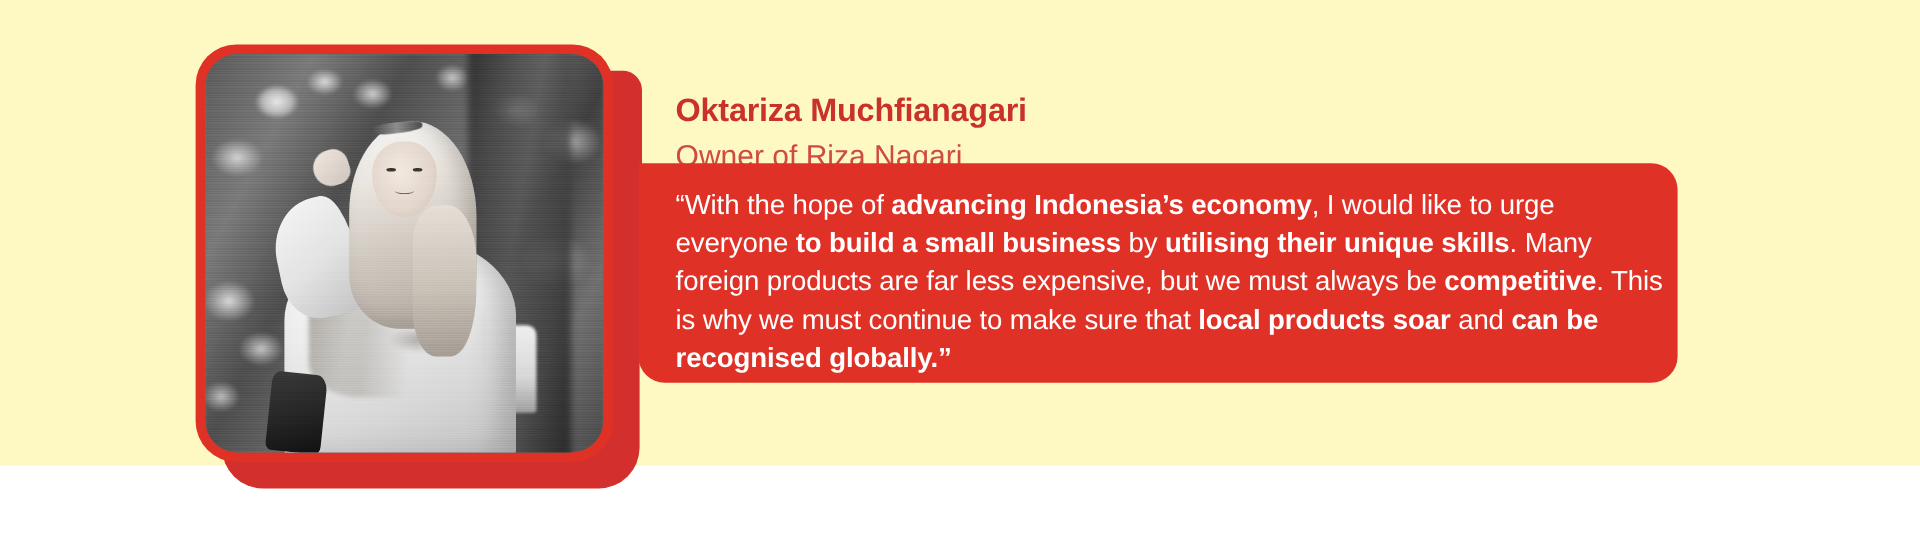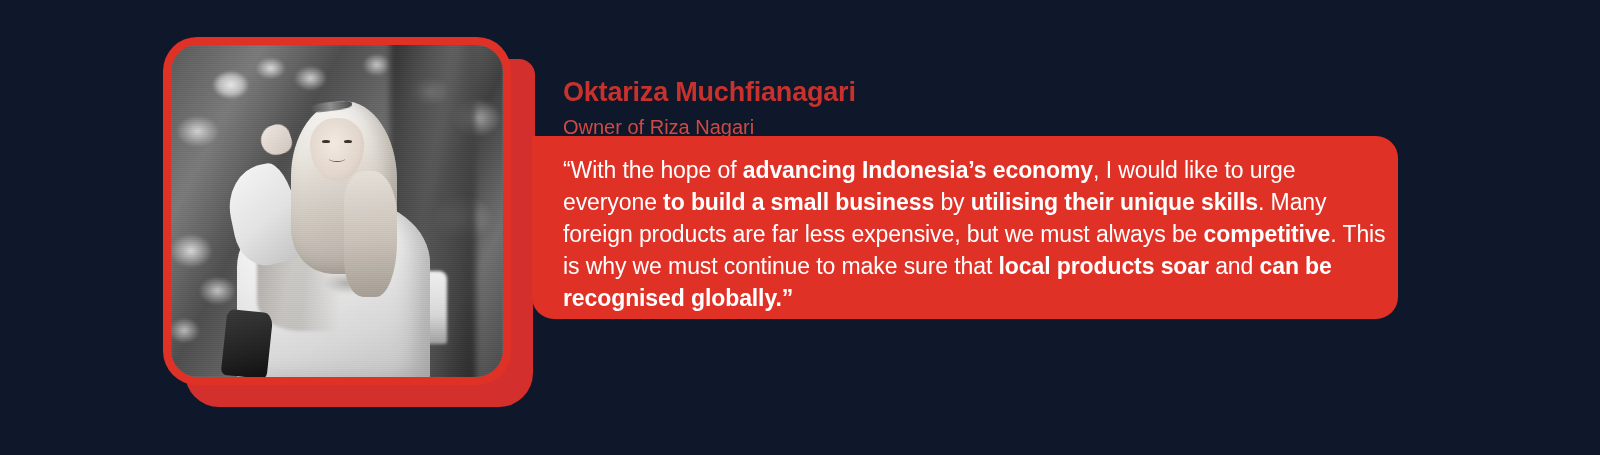--- a/index.html
+++ b/index.html
@@ -10,22 +10,22 @@
     width: 1600px;
     height: 455px;
     background: #ffffff;
     font-family: "Liberation Sans", sans-serif;
     overflow: hidden;
   }
 
   #testimonial-card {
     position: relative;
     width: 1600px;
-    height: 455px;
-    background: #0f172a;
+    height: 388px;
+    background: #fef9c3;
   }
 
   
   .photo-block {
     position: absolute;
     left: 163px;
     top: 37px;
     width: 370px;
     height: 370px;
   }
@@ -257,21 +257,21 @@
   .person-name {
     margin: 0;
     font-size: 27px;
     font-weight: bold;
     color: #c9322c;
     letter-spacing: -0.2px;
     line-height: 1.1;
   }
   .person-role {
     margin: 7px 0 0 0;
-    font-size: 20px;
+    font-size: 25px;
     font-weight: normal;
     color: #cf4a44;
     line-height: 1.2;
   }
 
   .quote-bubble {
     position: absolute;
     left: 532px;
     top: 136px;
     width: 866px;

